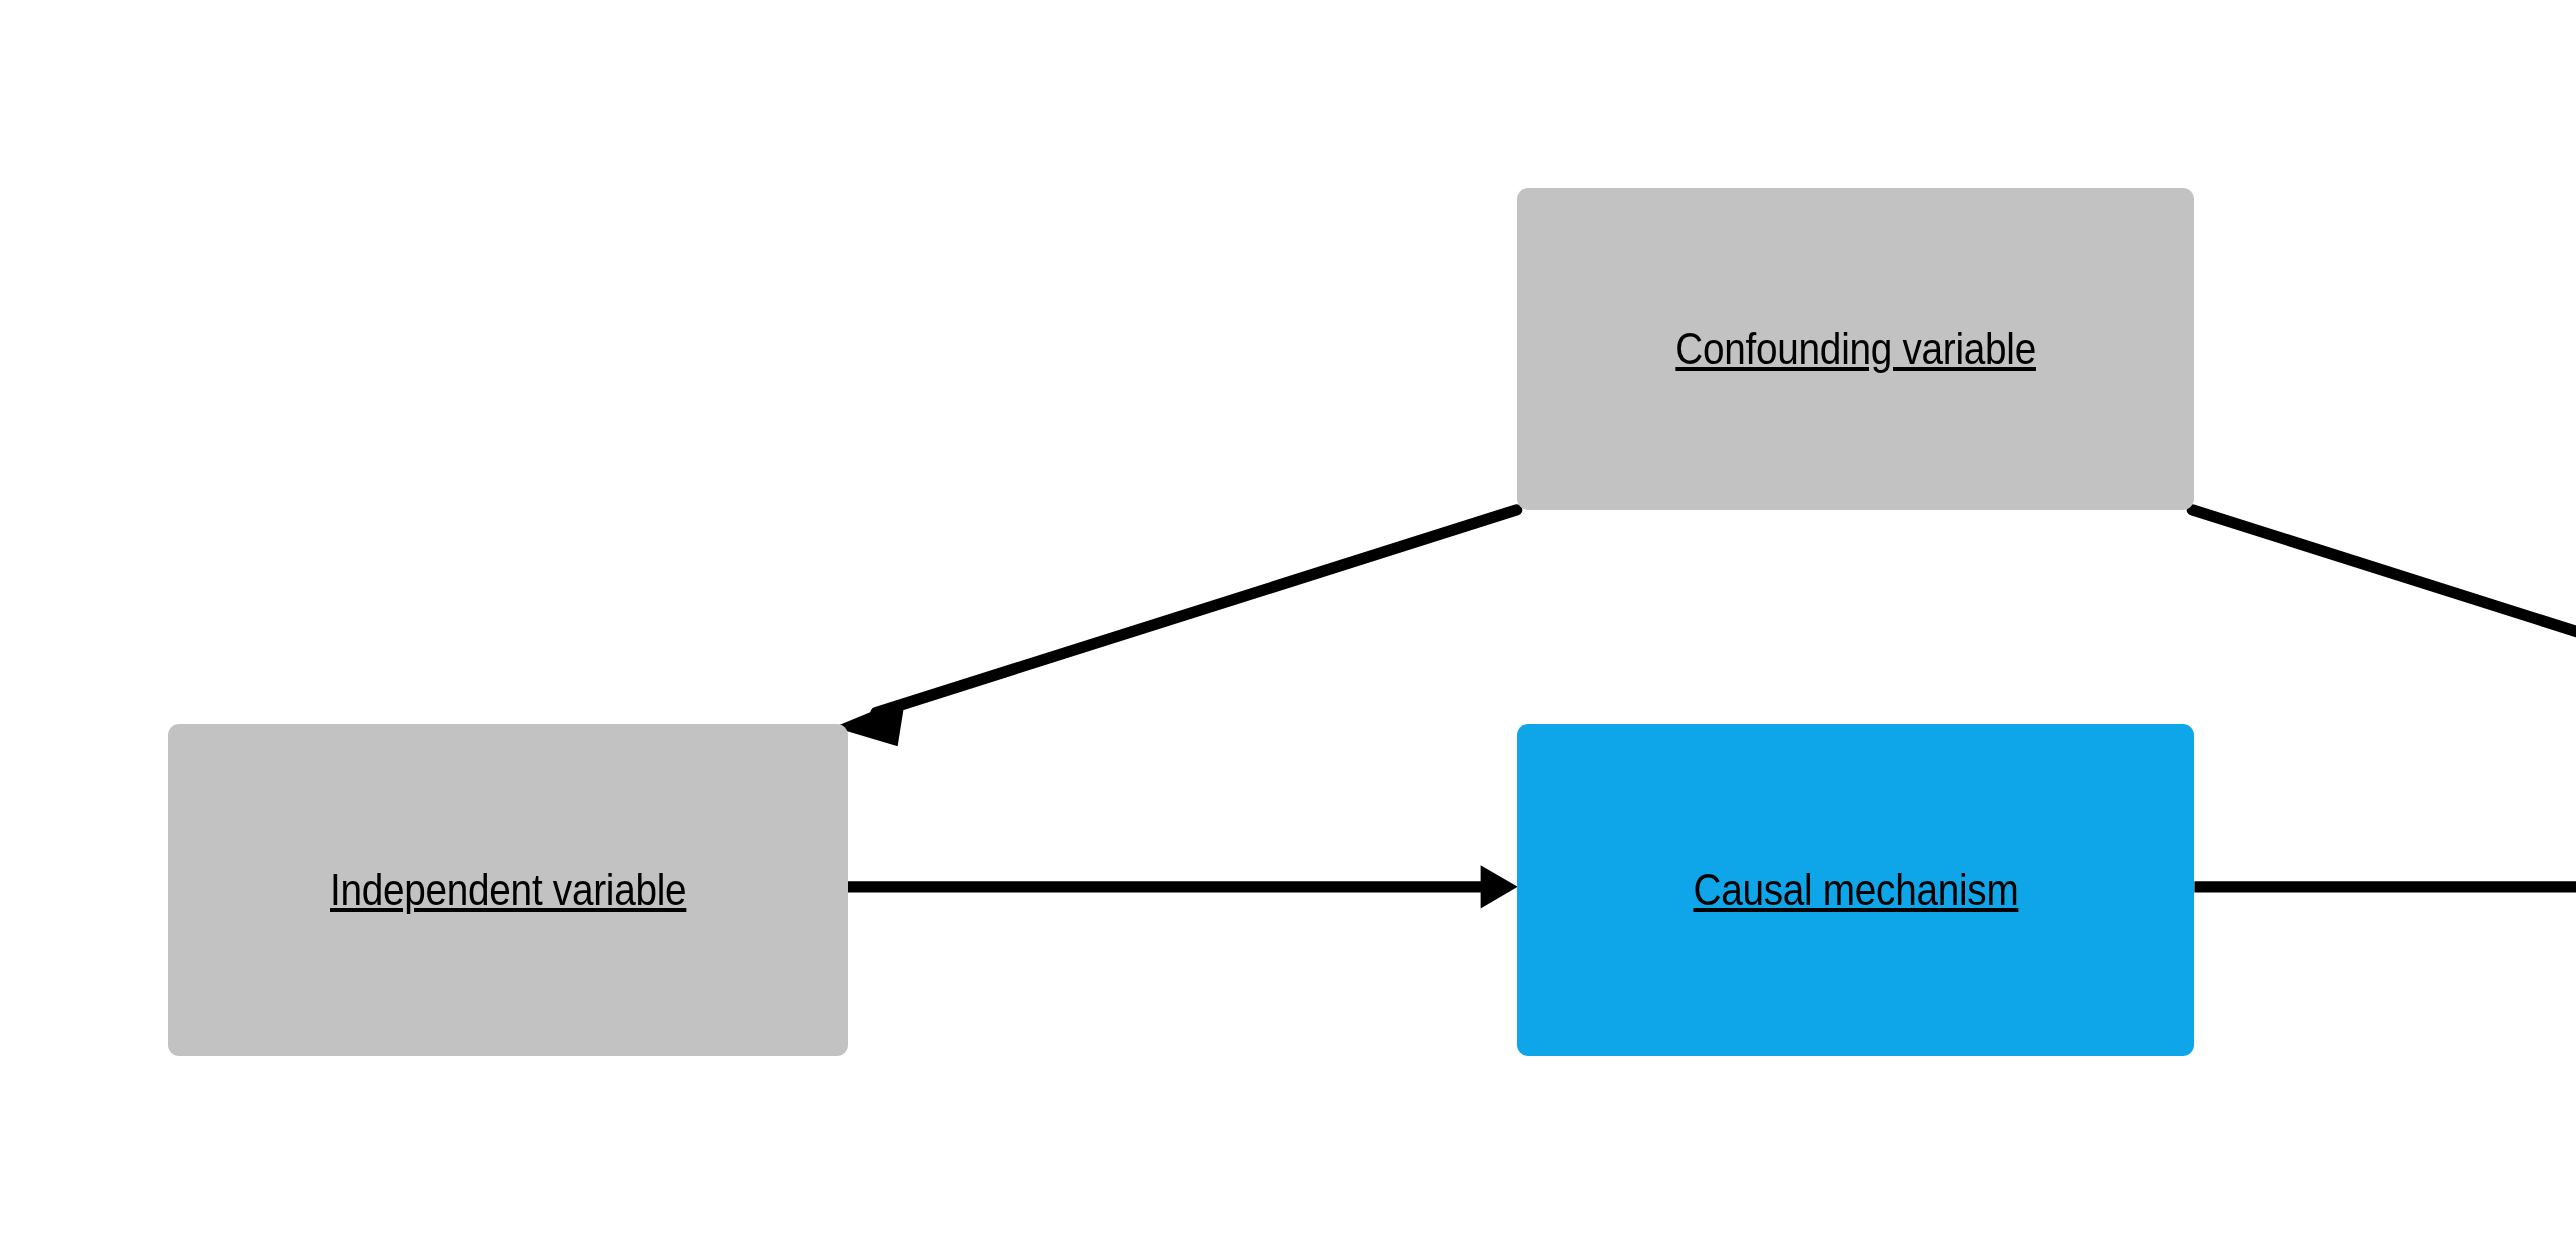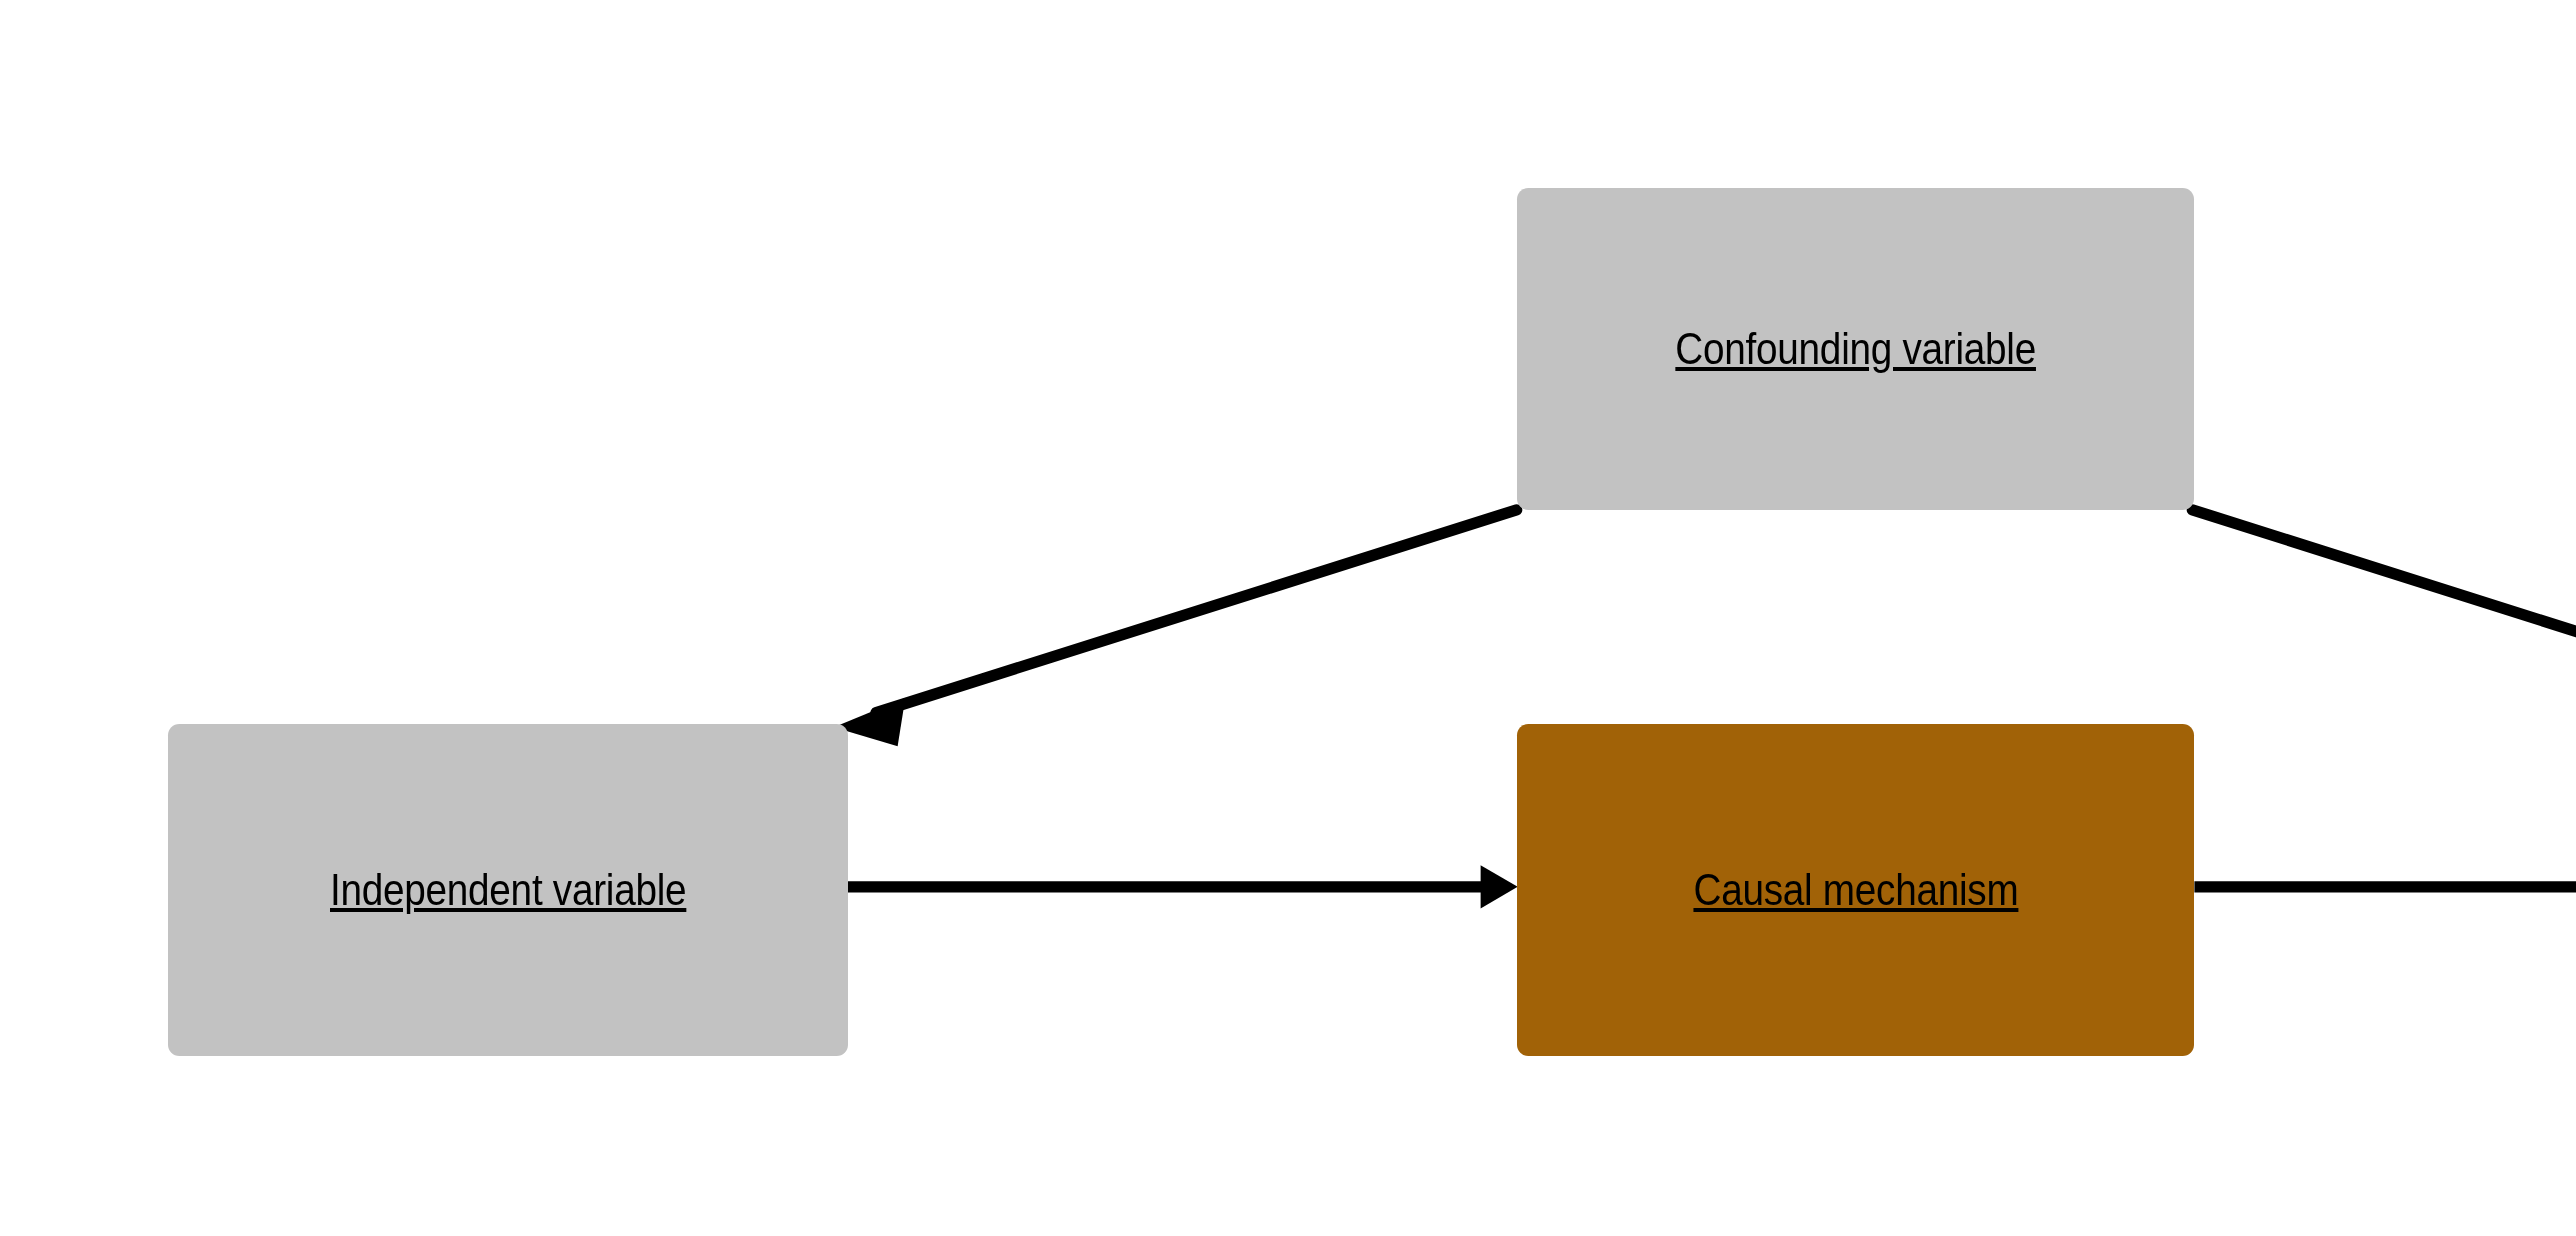--- a/index.html
+++ b/index.html
@@ -90,18 +90,18 @@
   </svg>
 
   <div class="node" id="node-confounding" style="background:#c2c2c2;">
     <span class="node-label" style="color: rgb(0, 0, 0);">Confounding variable</span>
   </div>
 
   <div class="node" id="node-independent" style="background:#c2c2c2;">
     <span class="node-label" style="color: rgb(0, 0, 0);">Independent variable</span>
   </div>
 
-  <div class="node" id="node-causal" style="background:#a16207;justify-content:center;">
+  <div class="node" id="node-causal" style="background:#0ea5e9;justify-content:center;">
     <span class="node-label" style="color: rgb(0, 0, 0);">Causal mechanism</span>
   </div>
 
 </div>
 
 
 </body></html>

